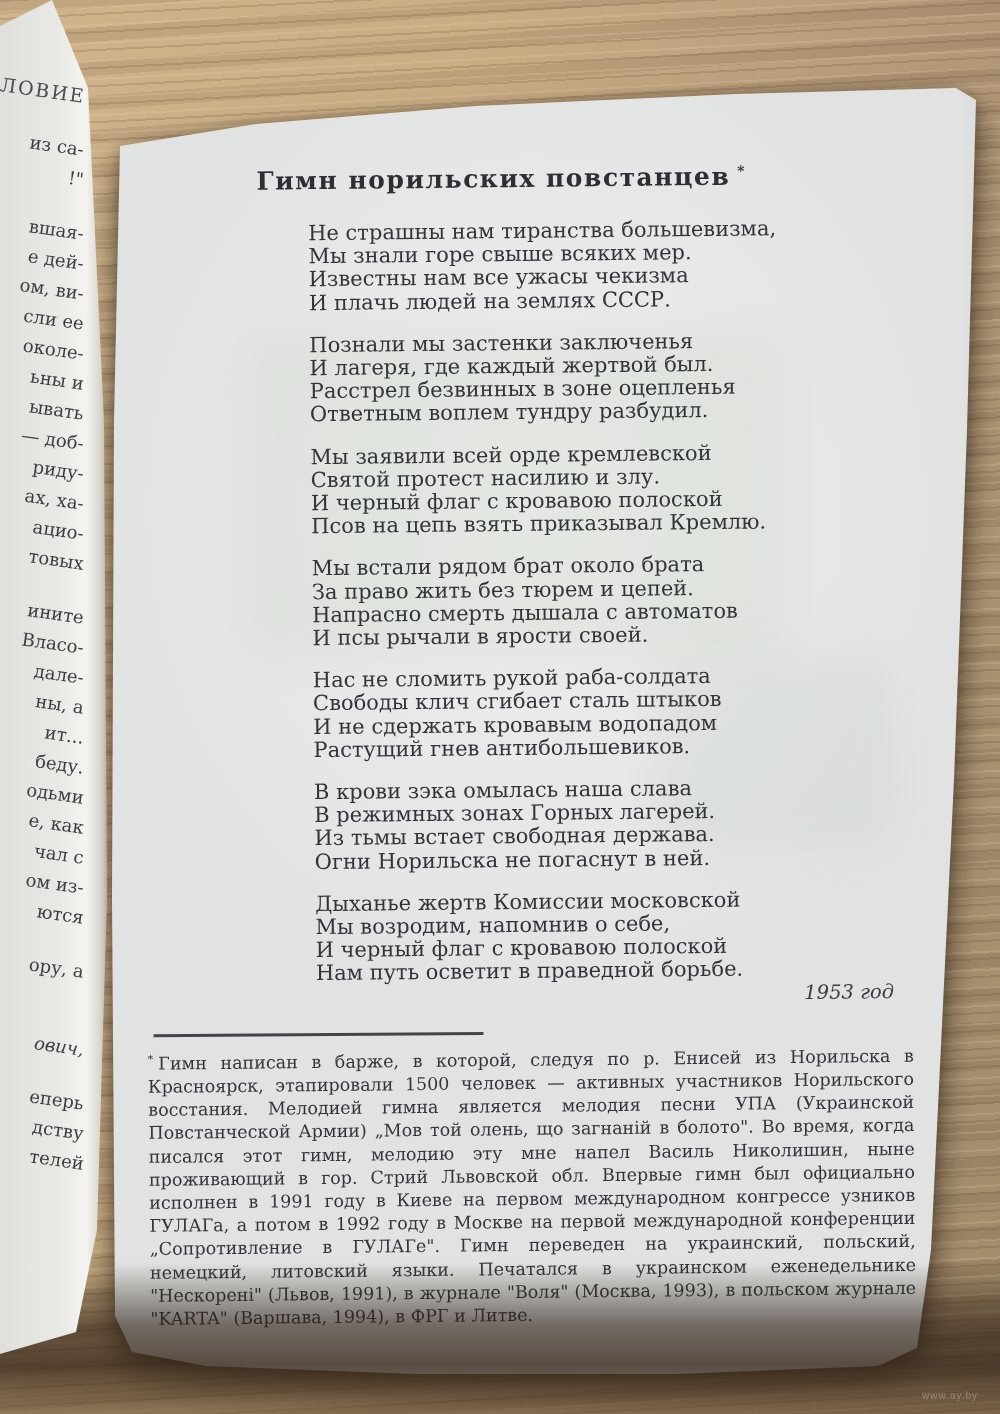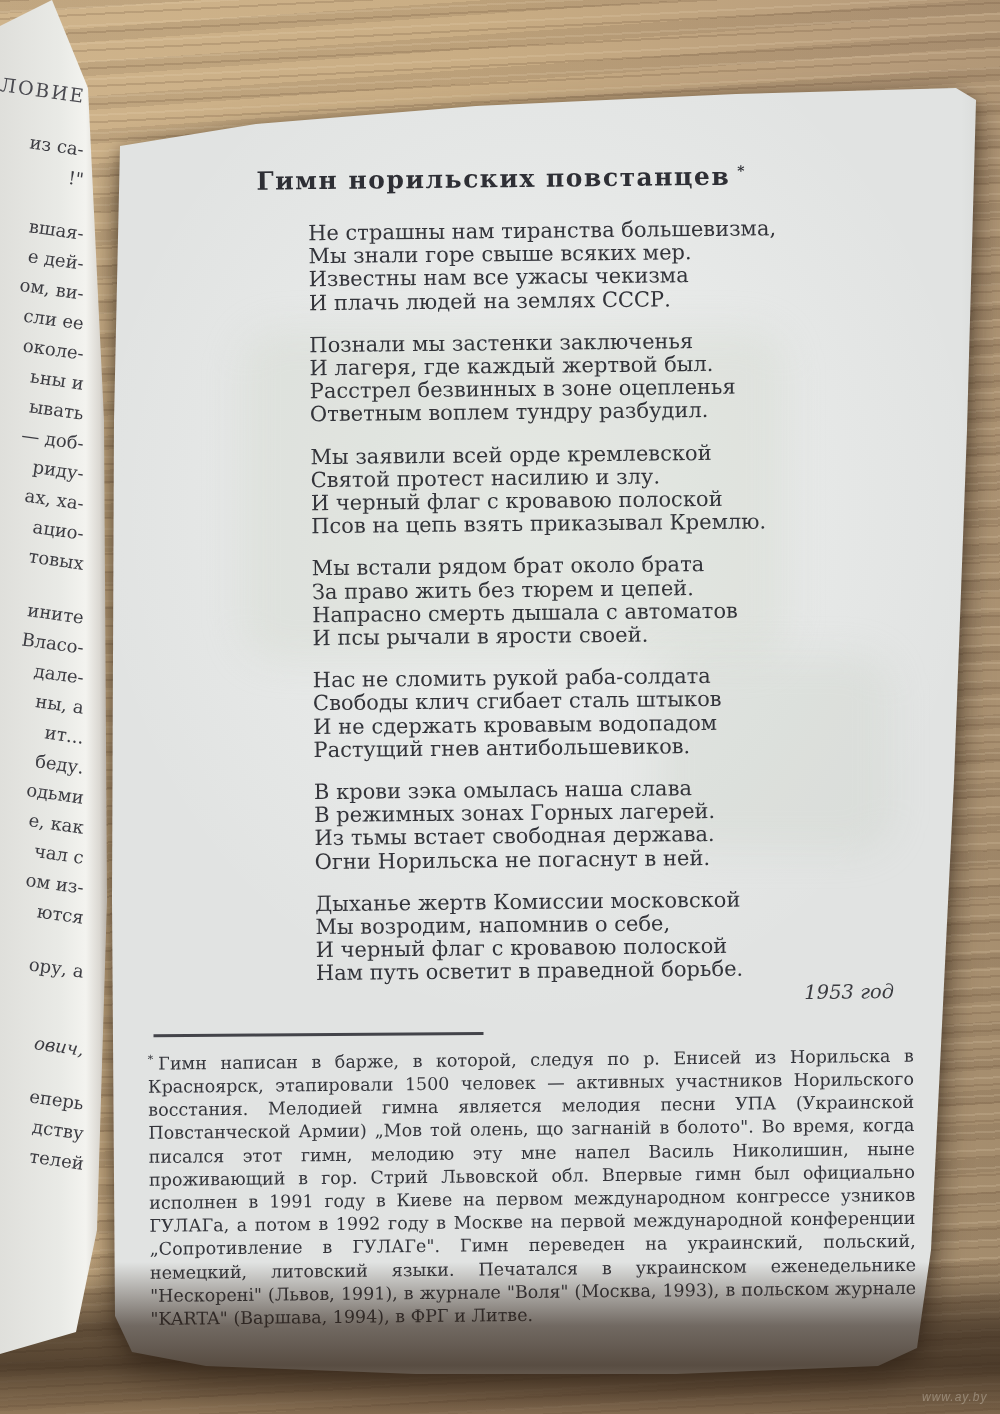--- a/index.html
+++ b/index.html
@@ -59,22 +59,22 @@
   .date { position:absolute; left:580px; top:984px; width:295px; text-align:right;
     font-style:italic; font-size:19.5px; color:#3a3b40; }
   .fn-rule { position:absolute; left:134px; top:1031px; width:330px; height:2.5px;
     background:#43444a; transform:rotate(0.2deg); }
   .footnote {
     position:absolute; left:128px; top:1044px; width:766px;
     font-size:17.5px; line-height:23.2px; text-align:justify; color:#34353b;
   }
   .footnote sup { font-size:11px; margin-right:5px; }
   .watermark { position:absolute; left:922px; top:1390px; z-index:5;
-    font-family:"Liberation Sans", sans-serif; font-size:12px; letter-spacing:1px;
-    color:rgba(250,245,235,0.30);font-style:italic; }
+    font-family:"Liberation Sans", sans-serif; font-size:10px; letter-spacing:1px;
+    color:rgba(250,245,235,0.30); }
 </style>
 </head>
 <body>
 
 <div class="photo">
 
   <div class="page-shadow-wrap">
     <div class="main-page">
       <div class="ghost ghost1"></div>
       <div class="ghost ghost2"></div>

